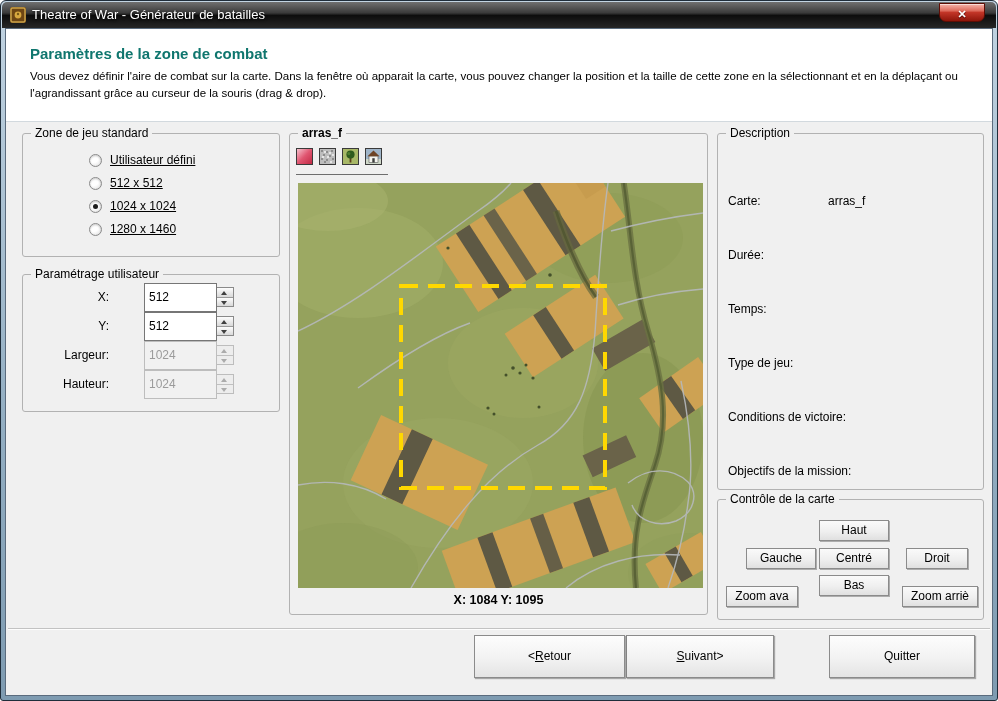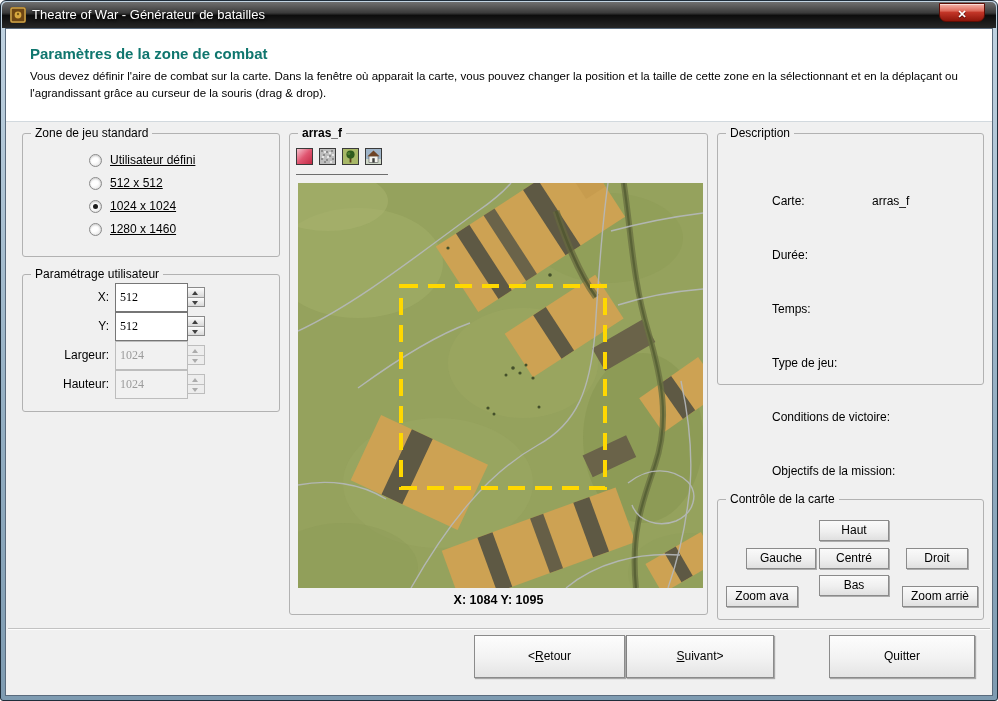--- a/index.html
+++ b/index.html
@@ -22,42 +22,42 @@
   .radio-rows{padding-top:18px;text-decoration:underline;}
   .radio-row{display:flex;align-items:center;height:16px;margin:0 0 7px 66px;cursor:default;}
   .radio{width:13px;height:13px;border-radius:50%;border:1px solid #8a8a8a;background:radial-gradient(circle at 35% 30%,#fff 40%,#dcdcdc);box-shadow:inset 0 1px 2px rgba(0,0,0,.22);position:relative;box-sizing:border-box;flex:none;}
   .radio.selected::after{content:"";position:absolute;left:3px;top:3px;width:5px;height:5px;border-radius:50%;background:#1c1c1c;}
   .radio-label{margin-left:8px;font-size:12px;}
   
   #group-params{left:16px;top:245px;width:258px;height:138px;}
   .param-rows{padding-top:12px;}
   .param-row{display:flex;align-items:center;height:20px;margin-bottom:9px;}
   .param-label{width:92px;text-align:right;padding-right:6px;font-size:12px;box-sizing:border-box;flex:none;}
-  .spin-box{width:73px;height:29px;border:1px solid #767676;background:#fff;font-size:12px;font-family:Liberation Serif, serif;padding:0 0 0 4px;box-sizing:border-box;flex:none;outline:none;}
+  .spin-box{width:73px;height:29px;border:1px solid #767676;background:#fff;font-size:12px;font-family:Liberation Sans, sans-serif;padding:0 0 0 4px;box-sizing:border-box;flex:none;outline:none;margin-left:29px;}
   .spin-btns{width:17px;height:20px;border:1px solid #8a8a8a;border-left:none;box-sizing:border-box;display:flex;flex-direction:column;flex:none;}
   .spin-up,.spin-down{flex:1;background:linear-gradient(#fdfdfd,#d9d9d9);position:relative;}
   .spin-up{border-bottom:1px solid #9a9a9a;}
   .spin-up::after{content:"";position:absolute;left:4px;top:2.5px;border-left:3.5px solid transparent;border-right:3.5px solid transparent;border-bottom:4px solid #404040;}
   .spin-down::after{content:"";position:absolute;left:4px;top:3px;border-left:3.5px solid transparent;border-right:3.5px solid transparent;border-top:4px solid #404040;}
   .param-row.disabled .spin-box{border-color:#bdbdbd;background:#f1f1f1;color:#9b9b9b;}
   .param-row.disabled .spin-up,.param-row.disabled .spin-down{background:#ededed;}
   .param-row.disabled .spin-up{border-bottom-color:#c0c0c0;}
   .param-row.disabled .spin-btns{border-color:#bdbdbd;}
   .param-row.disabled .spin-up::after{border-bottom-color:#ababab;}
   .param-row.disabled .spin-down::after{border-top-color:#ababab;}
   
   #group-map{left:283px;top:104px;width:419px;height:482px;}
   .toolbar{position:absolute;left:6px;top:14px;display:flex;gap:6px;}
   .tool{width:17px;height:17px;border:1px solid #3a3a3a;box-sizing:border-box;overflow:hidden;}
   .tool svg{display:block;}
   .toolbar-line{position:absolute;left:6px;top:40px;width:92px;height:0;border-top:1px solid #6e6e6e;}
   .map-canvas{position:absolute;left:8px;top:49px;width:405px;height:405px;border:0;}
   .map-coords{position:absolute;left:0;right:0;top:459px;text-align:center;font-size:12.5px;font-weight:bold;}
   
-  #group-desc{left:711px;top:104px;width:267px;height:252px;padding-left:44px;}
+  #group-desc{left:711px;top:104px;width:267px;height:357px;}
   .desc-rows{padding:20px 0 0 10px;}
   .desc-row{height:14px;margin-bottom:8.5px;position:relative;font-size:12px;margin-top:40px;}
   .desc-value{position:absolute;left:100px;top:0;}
   
   #group-controls{left:711px;top:470px;width:267px;height:121px;}
   .ctl{position:absolute;height:21px;background:linear-gradient(#fafafa,#efefef 55%,#e0e0e0);border:1px solid #8b8b8b;box-shadow:1px 1px 0 rgba(0,0,0,.28);font-size:12px;text-align:center;line-height:19px;box-sizing:border-box;cursor:default;}
   #ctl-up{left:101px;top:20px;width:70px;}
   #ctl-left{left:28px;top:48px;width:70px;}
   #ctl-center{left:101px;top:48px;width:70px;}
   #ctl-right{left:188px;top:48px;width:62px;}

